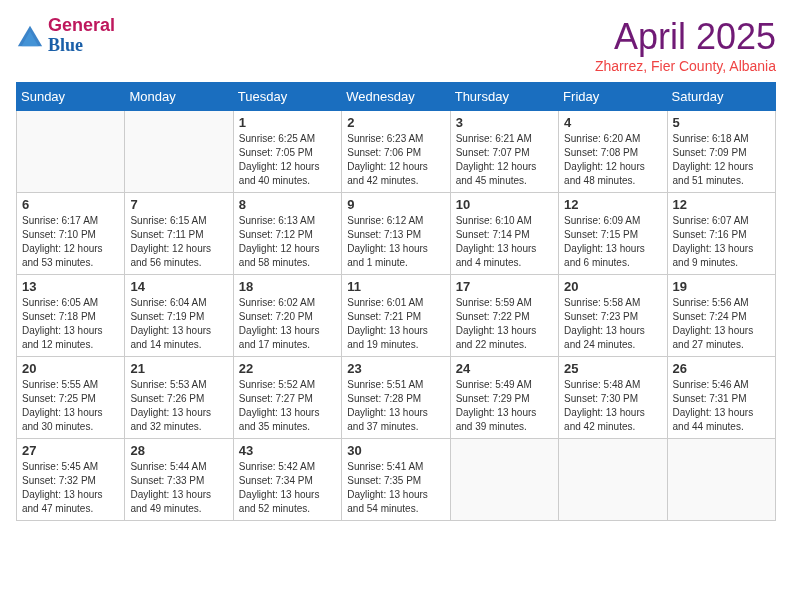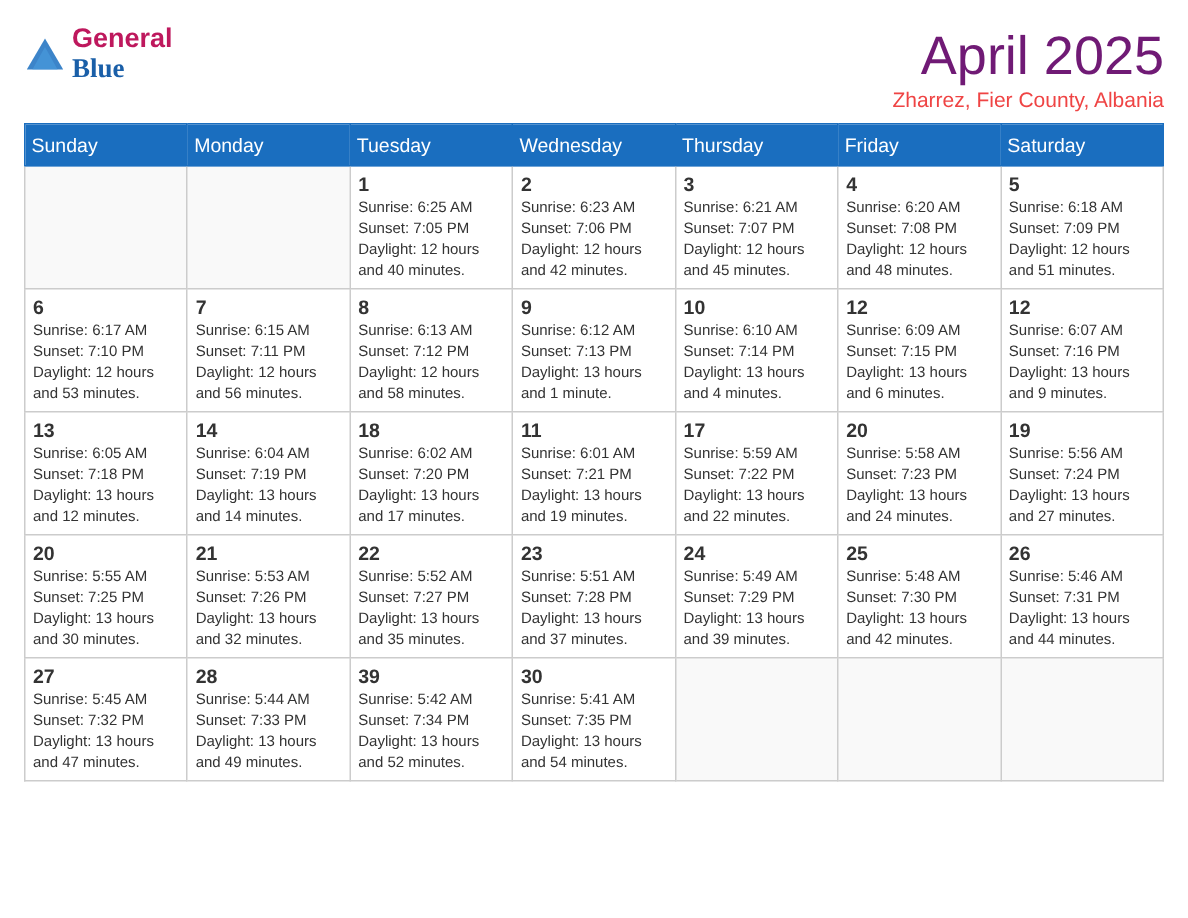--- a/index.html
+++ b/index.html
@@ -237,21 +237,21 @@
       <tr>
         <td>
           <span class="day-number">27</span>
           <div class="day-info">Sunrise: 5:45 AM<br>Sunset: 7:32 PM<br>Daylight: 13 hours and 47 minutes.</div>
         </td>
         <td>
           <span class="day-number">28</span>
           <div class="day-info">Sunrise: 5:44 AM<br>Sunset: 7:33 PM<br>Daylight: 13 hours and 49 minutes.</div>
         </td>
         <td>
-          <span class="day-number">39</span>
+          <span class="day-number">43</span>
           <div class="day-info">Sunrise: 5:42 AM<br>Sunset: 7:34 PM<br>Daylight: 13 hours and 52 minutes.</div>
         </td>
         <td>
           <span class="day-number">30</span>
           <div class="day-info">Sunrise: 5:41 AM<br>Sunset: 7:35 PM<br>Daylight: 13 hours and 54 minutes.</div>
         </td>
         <td class="empty"></td>
         <td class="empty"></td>
         <td class="empty"></td>
       </tr>

